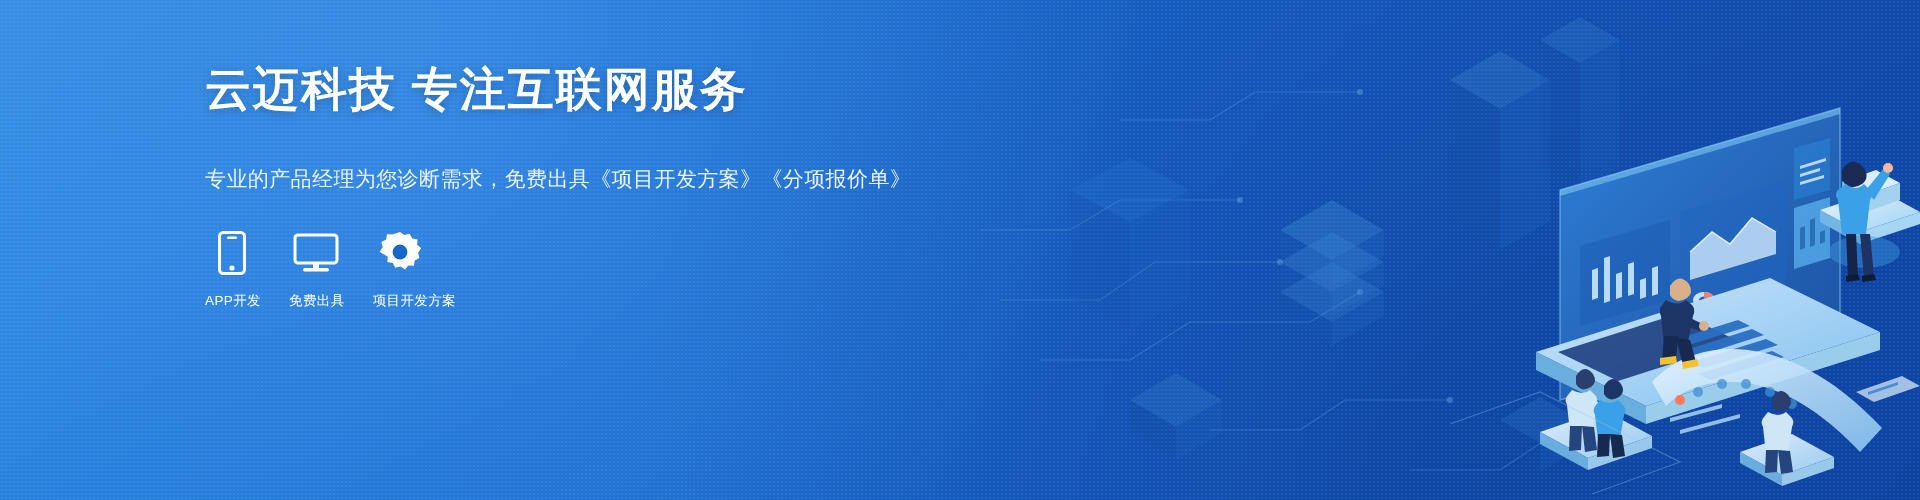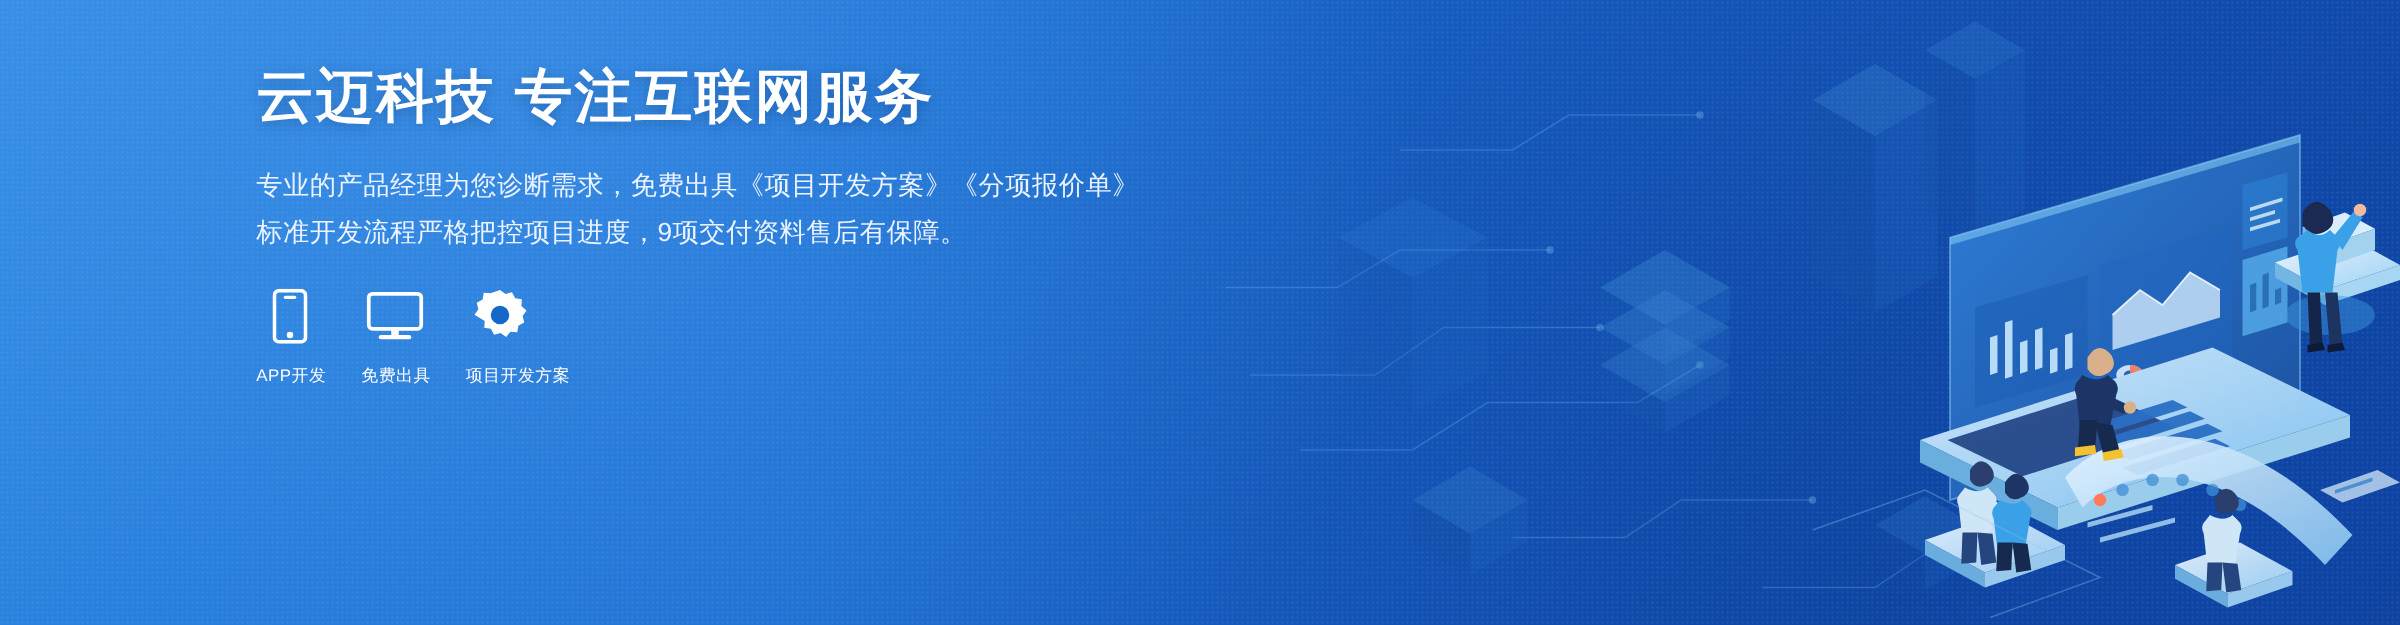--- a/index.html
+++ b/index.html
@@ -31,34 +31,34 @@
   .sheen{
     position:absolute; left:-240px; top:-300px;
     width:1250px; height:980px;
     background:linear-gradient(128deg, rgba(120,190,255,.18) 0%, rgba(120,190,255,0) 62%);
     transform:rotate(-8deg);
     pointer-events:none;
   }
 
   
   .copy{
-    position:absolute; left:205px; top:50px; width:720px;
+    position:absolute; left:205px; top:62px; width:720px;
     z-index:6;
   }
   .headline{
     font-size:46px;
     font-weight:bold;
     letter-spacing:2px;
     color:#ffffff;
     line-height:1.18;
     white-space:nowrap;
     text-shadow:0 2px 10px rgba(0,30,80,.28);
   }
   .sub{
-    margin-top:26px;
+    margin-top:44px;
     font-size:21px;
     line-height:1.78;
     color:#eaf3ff;
     letter-spacing:.4px;
     white-space:nowrap;
   }
   .sub div{ font-weight:normal; }
 
   
   .services{
@@ -345,21 +345,20 @@
       <g stroke="#8cc8f2" stroke-opacity=".35" fill="none" stroke-width="1.2">
         <path d="M470 424 L560 392 L700 462 L612 494"></path>
       </g>
     </svg>
   </div>
 
   <div class="copy">
     <div class="headline">云迈科技 专注互联网服务</div>
     <div class="sub">
       <div>专业的产品经理为您诊断需求，免费出具《项目开发方案》《分项报价单》</div>
-      <div>标准开发流程严格把控项目进度，9项交付资料售后有保障。</div>
     </div>
   </div>
 
   <div class="services">
 
     <div class="svc">
       <span class="svc-ico">
         <svg width="28" height="44" viewBox="0 0 28 44">
           <rect x="1.5" y="1.5" width="25" height="41" rx="4" ry="4" fill="none" stroke="#ffffff" stroke-width="3"></rect>
           <rect x="9" y="5.5" width="10" height="2.6" rx="1.3" fill="#ffffff"></rect>

